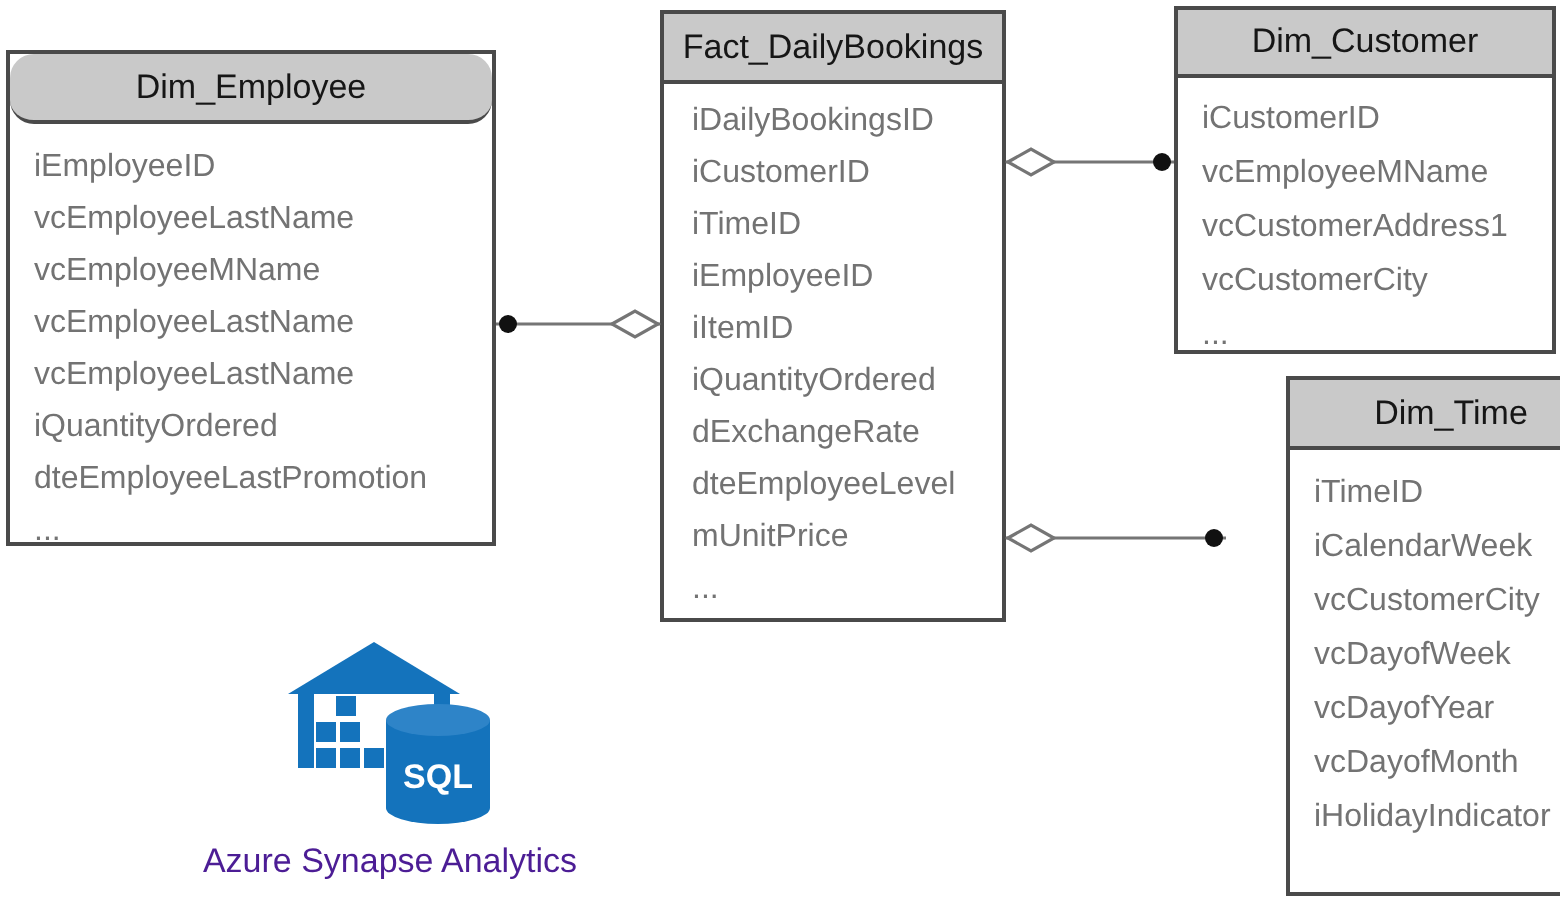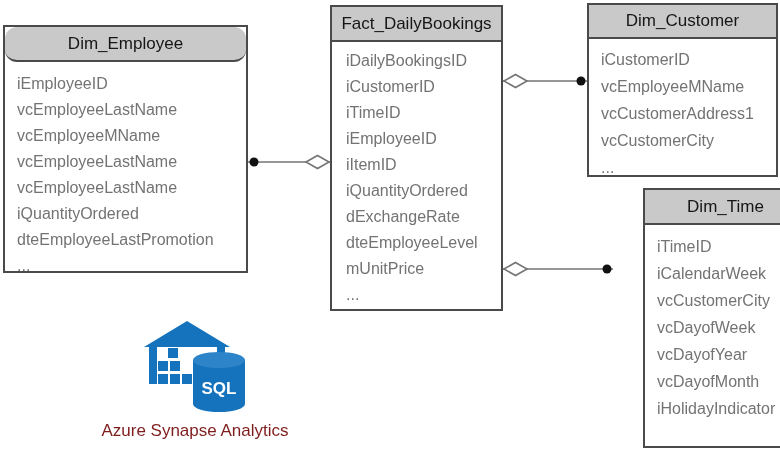--- a/index.html
+++ b/index.html
@@ -31,21 +31,21 @@
   #tbl-customer .table-fields{padding:7px 0 0 12px;}
   #tbl-customer .field-row{line-height:27px;}
   #tbl-time{left:643px;top:188px;width:165px;height:260px;}
   #tbl-time .table-header{height:33px;}
   #tbl-time .table-fields{padding:8px 0 0 12px;}
   #tbl-time .field-row{line-height:27px;}
   .connectors{position:absolute;left:0;top:0;z-index:2;pointer-events:none;}
   .logo{position:absolute;left:140px;top:318px;width:110px;height:100px;z-index:1;}
   .logo-label{
     position:absolute;left:78px;top:421px;width:234px;text-align:center;
-    font-size:17px;color:#7f1d1d;z-index:1;white-space:nowrap;
+    font-size:17px;color:#4c1d95;z-index:1;white-space:nowrap;
   }
 </style>
 </head>
 <body>
 
 <div class="canvas">
 
   <svg class="connectors" width="780" height="453" viewBox="0 0 780 453">
 
     <g>

